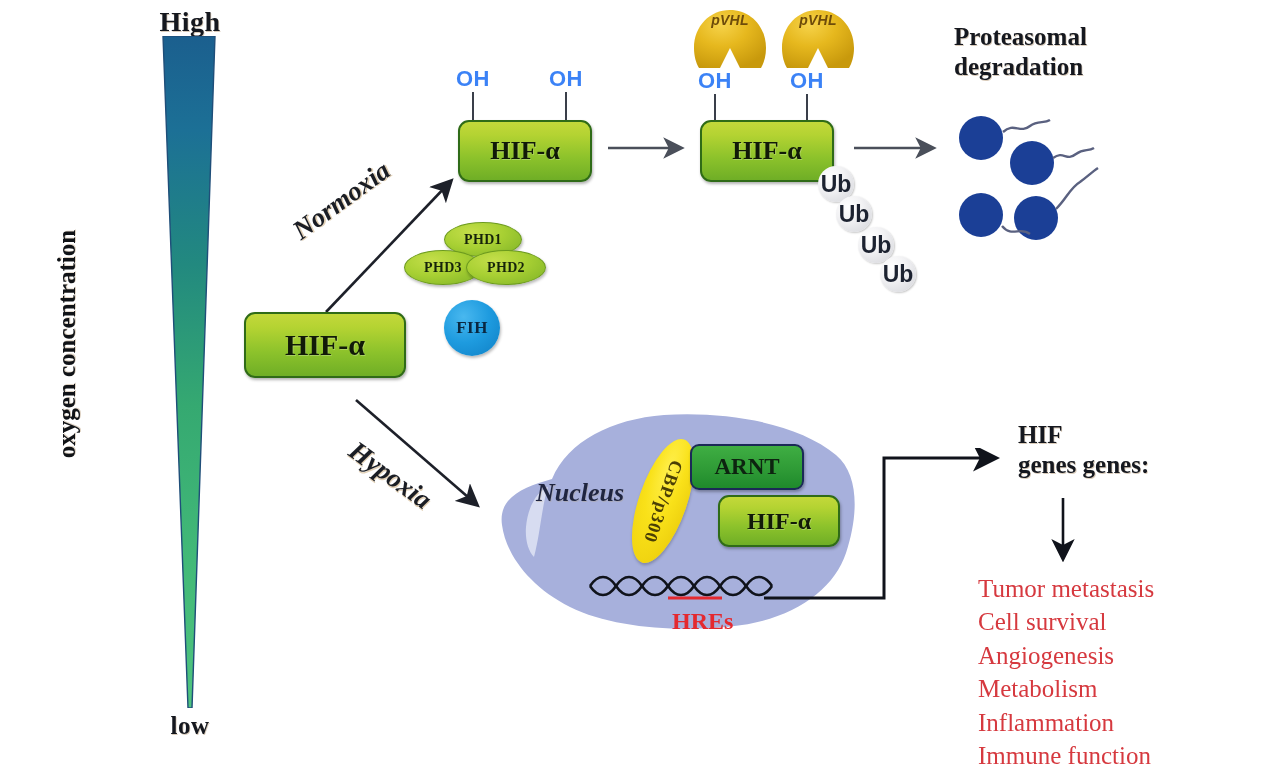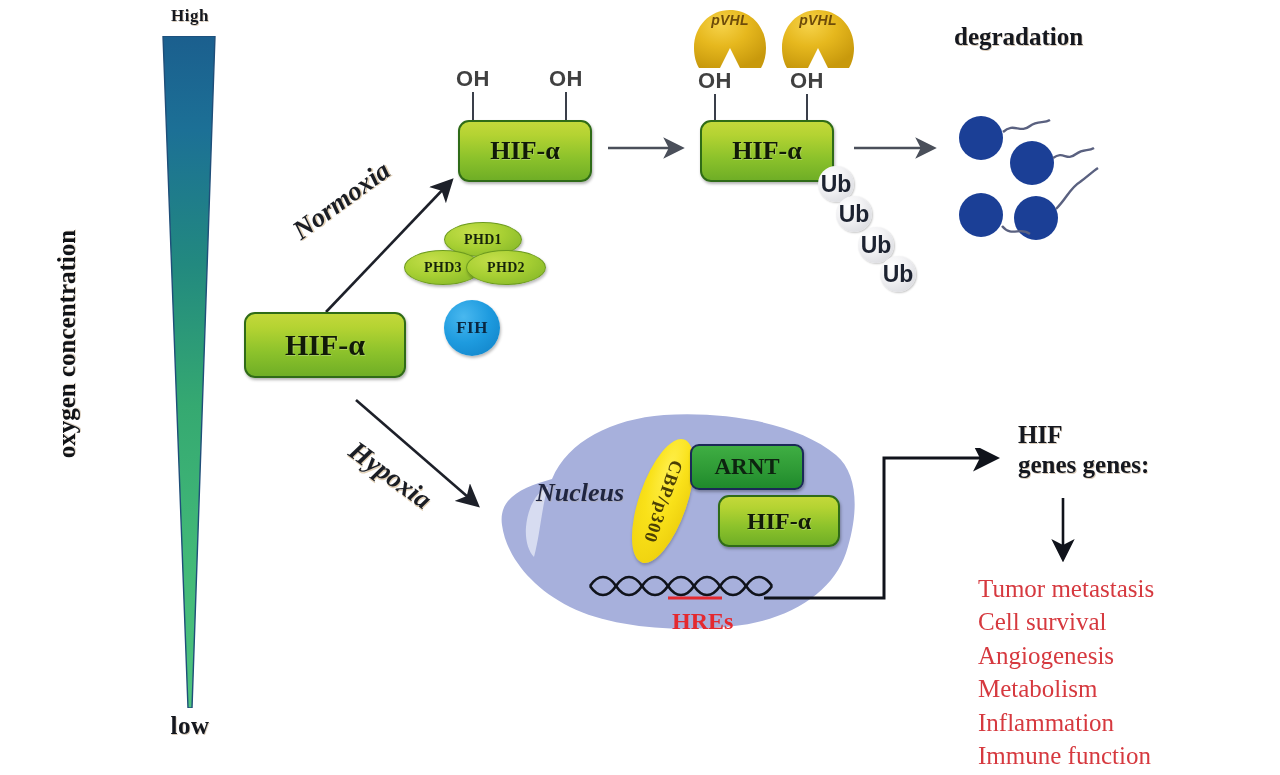--- a/index.html
+++ b/index.html
@@ -11,21 +11,21 @@
 
   
   .abs{position:absolute;}
 
   
   .hdr-bold{
     font-family:"Liberation Serif", serif;
     font-weight:bold;color:#15181f;
     text-shadow:0.8px 0.8px 0 rgba(150,110,60,.35);
   }
-  .lbl-high{font-size:17px;letter-spacing:.5px;}
+  .lbl-high{font-size:28px;letter-spacing:.5px;}
   .lbl-low{font-size:25px;letter-spacing:.5px;}
 
   
   #oxygen-caption{
     left:-58px;top:330px;width:250px;text-align:center;
     transform:rotate(-90deg);transform-origin:center center;
     font-size:25px;font-weight:bold;color:#101317;
     font-family:"Liberation Serif", serif;
     text-shadow:0.8px 0.8px 0 rgba(150,110,60,.30);
   }
@@ -66,21 +66,21 @@
     border:2.5px solid #1b2a57;
     box-shadow:1px 2px 3px rgba(0,0,0,.30);
     display:flex;align-items:center;justify-content:center;
     color:#0d2410;font-weight:bold;font-size:23px;
     font-family:"Liberation Serif", serif;
   }
 
   
   .oh-text{
     font-family:"Liberation Sans", sans-serif;font-weight:bold;font-size:22px;
-    color:#404040;letter-spacing:.5px;
+    color:#3b82f6;letter-spacing:.5px;
   }
   .oh-stem{background:#3a3f4a;width:2px;}
 
   
   .phd{
     border-radius:50%;
     background:radial-gradient(ellipse at 35% 28%,#c4de4a 0%,#a8d033 45%,#7db227 100%);
     border:1px solid #6c9a1e;
     box-shadow:1px 2px 3px rgba(0,0,0,.28);
     display:flex;align-items:center;justify-content:center;
@@ -270,20 +270,21 @@
   <div class="abs ub" id="ub1">Ub</div>
   <div class="abs ub" id="ub2">Ub</div>
   <div class="abs ub" id="ub3">Ub</div>
   <div class="abs ub" id="ub4">Ub</div>
 
   <svg class="abs" style="left:852px;top:133px;width:92px;height:30px;" viewBox="0 0 92 30">
     <line x1="2" y1="15" x2="80" y2="15" stroke="#4a4f5a" stroke-width="2.4" marker-end="url(#ahGray)"></line>
   </svg>
 
   <div class="abs hdr-bold" id="proteasomal-title">
+    <div>Proteasomal</div>
     <div>degradation</div>
   </div>
 
   <svg class="abs" style="left:954px;top:110px;width:170px;height:140px;" viewBox="0 0 170 140">
     <circle cx="27" cy="28" r="22" fill="#1b3f96"></circle>
     <circle cx="78" cy="53" r="22" fill="#1b3f96"></circle>
     <circle cx="27" cy="105" r="22" fill="#1b3f96"></circle>
     <circle cx="82" cy="108" r="22" fill="#1b3f96"></circle>
     <path d="M49,22 C60,12 66,24 76,16 C84,10 90,14 96,10" stroke="#5a6180" stroke-width="2.4" fill="none"></path>
     <path d="M99,48 C110,40 112,52 122,44 C130,38 134,42 140,38" stroke="#5a6180" stroke-width="2.4" fill="none"></path>

